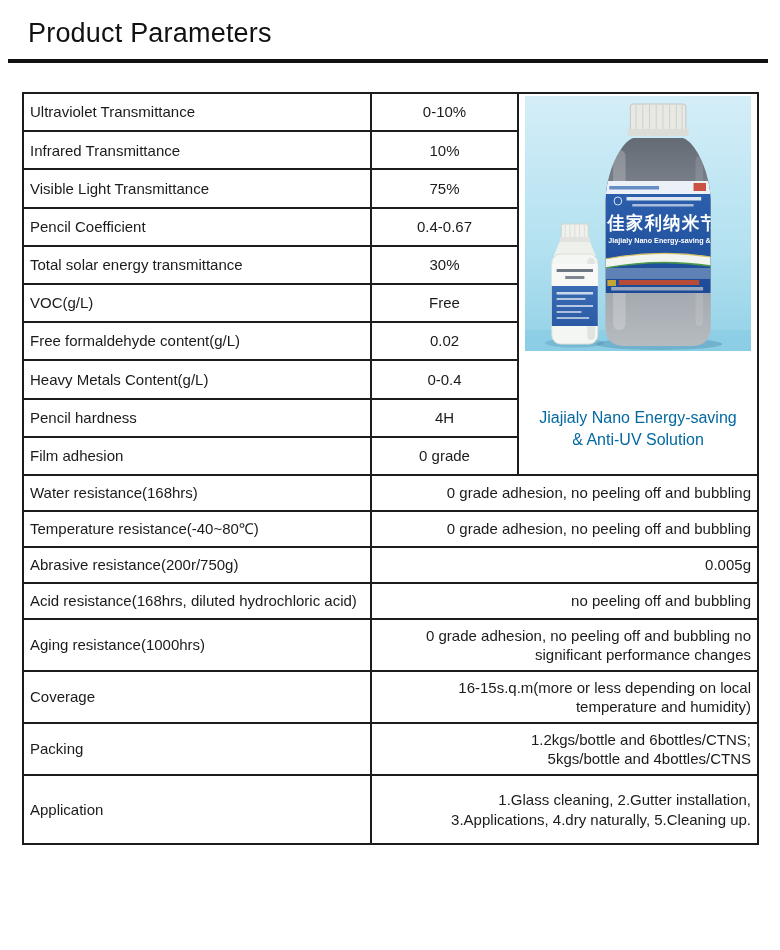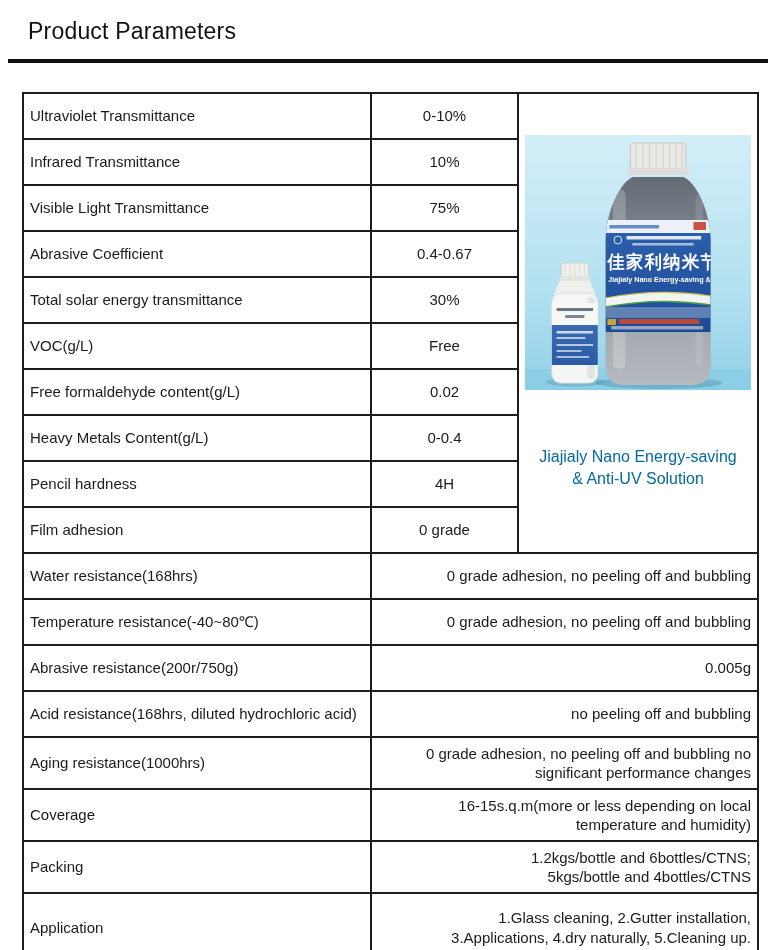--- a/index.html
+++ b/index.html
@@ -4,36 +4,36 @@
 <style>
   html,body { margin:0; padding:0; }
   body {
     width:780px; height:950px; background:#ffffff;
     font-family:"Liberation Sans", sans-serif; color:#1b1b1b;
   }
   .page { position:relative; width:780px; height:950px; background:#fff; overflow:hidden; }
 
   .title {
     position:absolute; left:28px; top:18px;
-    font-size:23px; font-weight:400; color:#111; letter-spacing:0.2px;
+    font-size:27px; font-weight:400; color:#111; letter-spacing:0.2px;
   }
   .title-rule {
     position:absolute; left:8px; top:59px; width:760px; height:4px; background:#101010;
   }
 
   table.params {
     position:absolute; left:22px; top:92px; width:735px;
     border-collapse:collapse; table-layout:fixed;
     font-size:15px; color:#1b1b1b;padding-left:23px;
   }
   table.params td {
     border:2px solid #1c1c1c; vertical-align:middle;
     padding:2px 6px; line-height:1.3; overflow:hidden;
   }
-  tr.rs { height:46px; }
+  tr.rs { height:36px; }
   tr.rl { height:52px; }
   tr.rxl { height:69px; }
   td.pc { text-align:left; }
   td.vc { text-align:center; }
   td.vw { text-align:right; white-space:pre-line; padding-left:7px; }
   td.img-cell { padding:0; vertical-align:top; }
 
   .img-inner { width:100%; height:376px; display:flex; flex-direction:column; overflow:hidden; }
   .photo { flex:0 0 255px; width:100%; }
   .photo svg { display:block; width:100%; height:255px; }
@@ -154,21 +154,21 @@
       </tr>
       <tr class="rs">
         <td class="pc">Infrared Transmittance</td>
         <td class="vc">10%</td>
       </tr>
       <tr class="rs">
         <td class="pc">Visible Light Transmittance</td>
         <td class="vc">75%</td>
       </tr>
       <tr class="rs">
-        <td class="pc">Abrasive Coefficient</td>
+        <td class="pc">Pencil Coefficient</td>
         <td class="vc">0.4-0.67</td>
       </tr>
       <tr class="rs">
         <td class="pc">Total solar energy transmittance</td>
         <td class="vc">30%</td>
       </tr>
       <tr class="rs">
         <td class="pc">VOC(g/L)</td>
         <td class="vc">Free</td>
       </tr>

